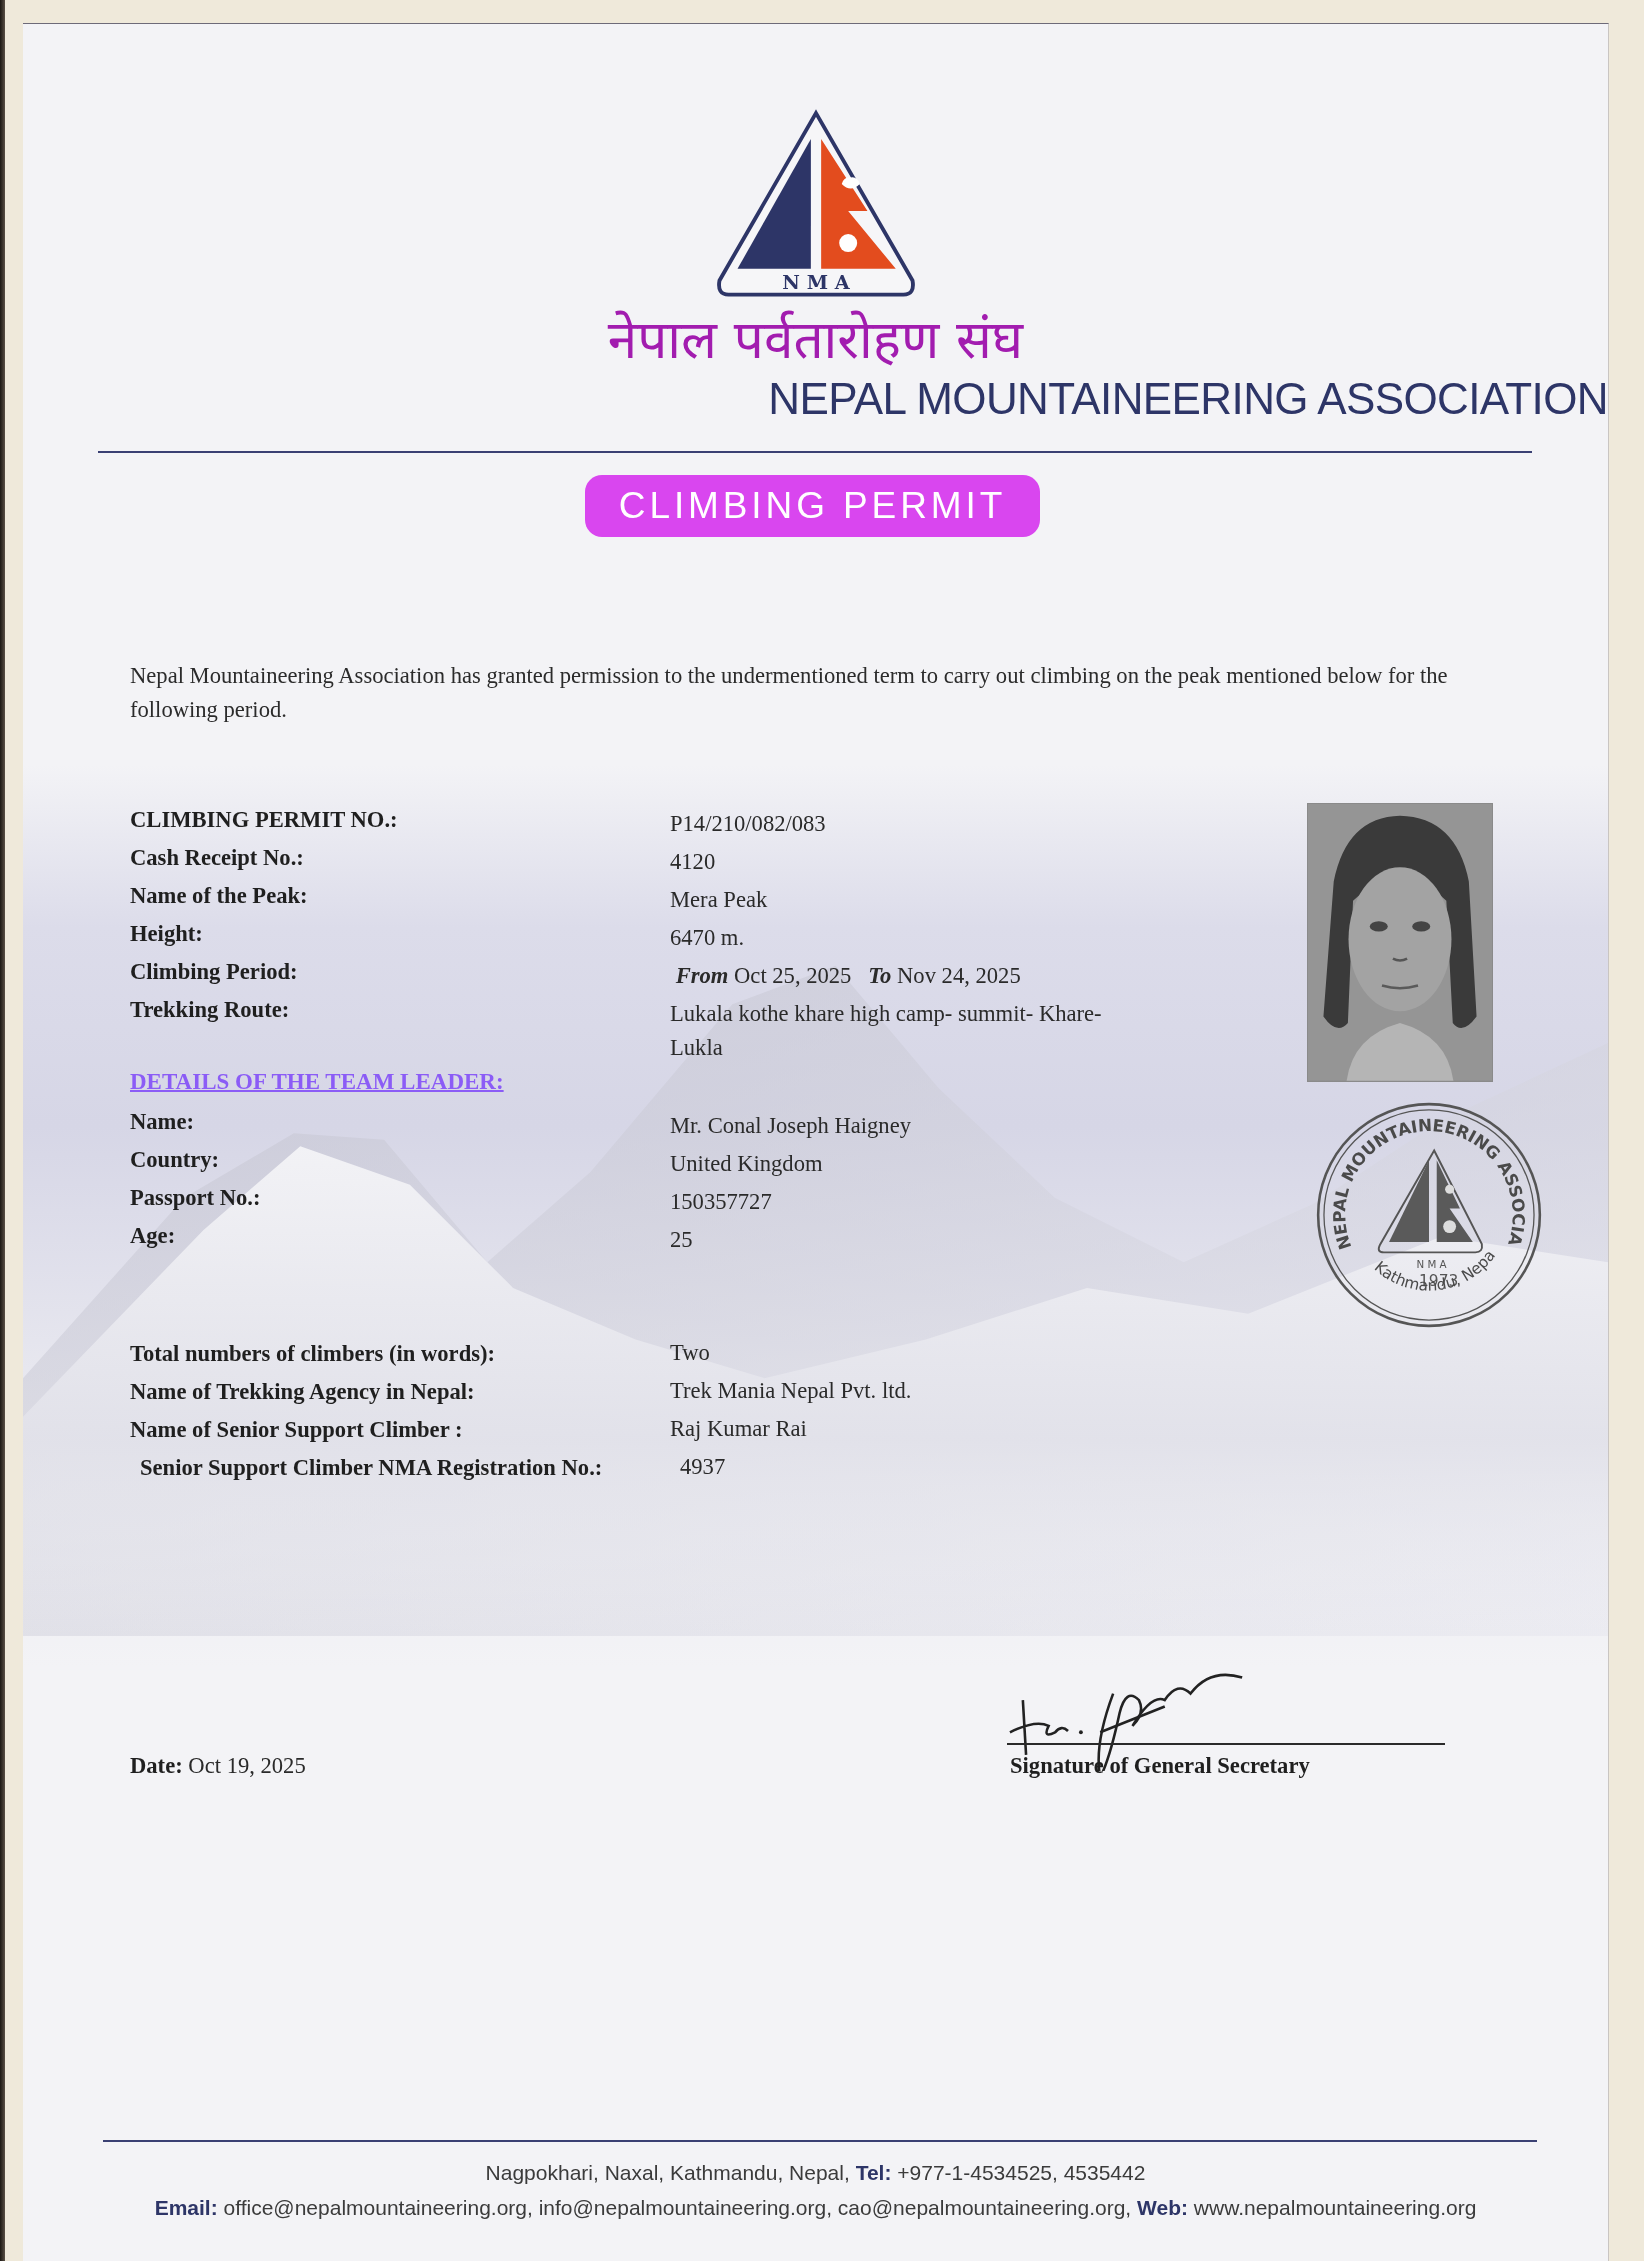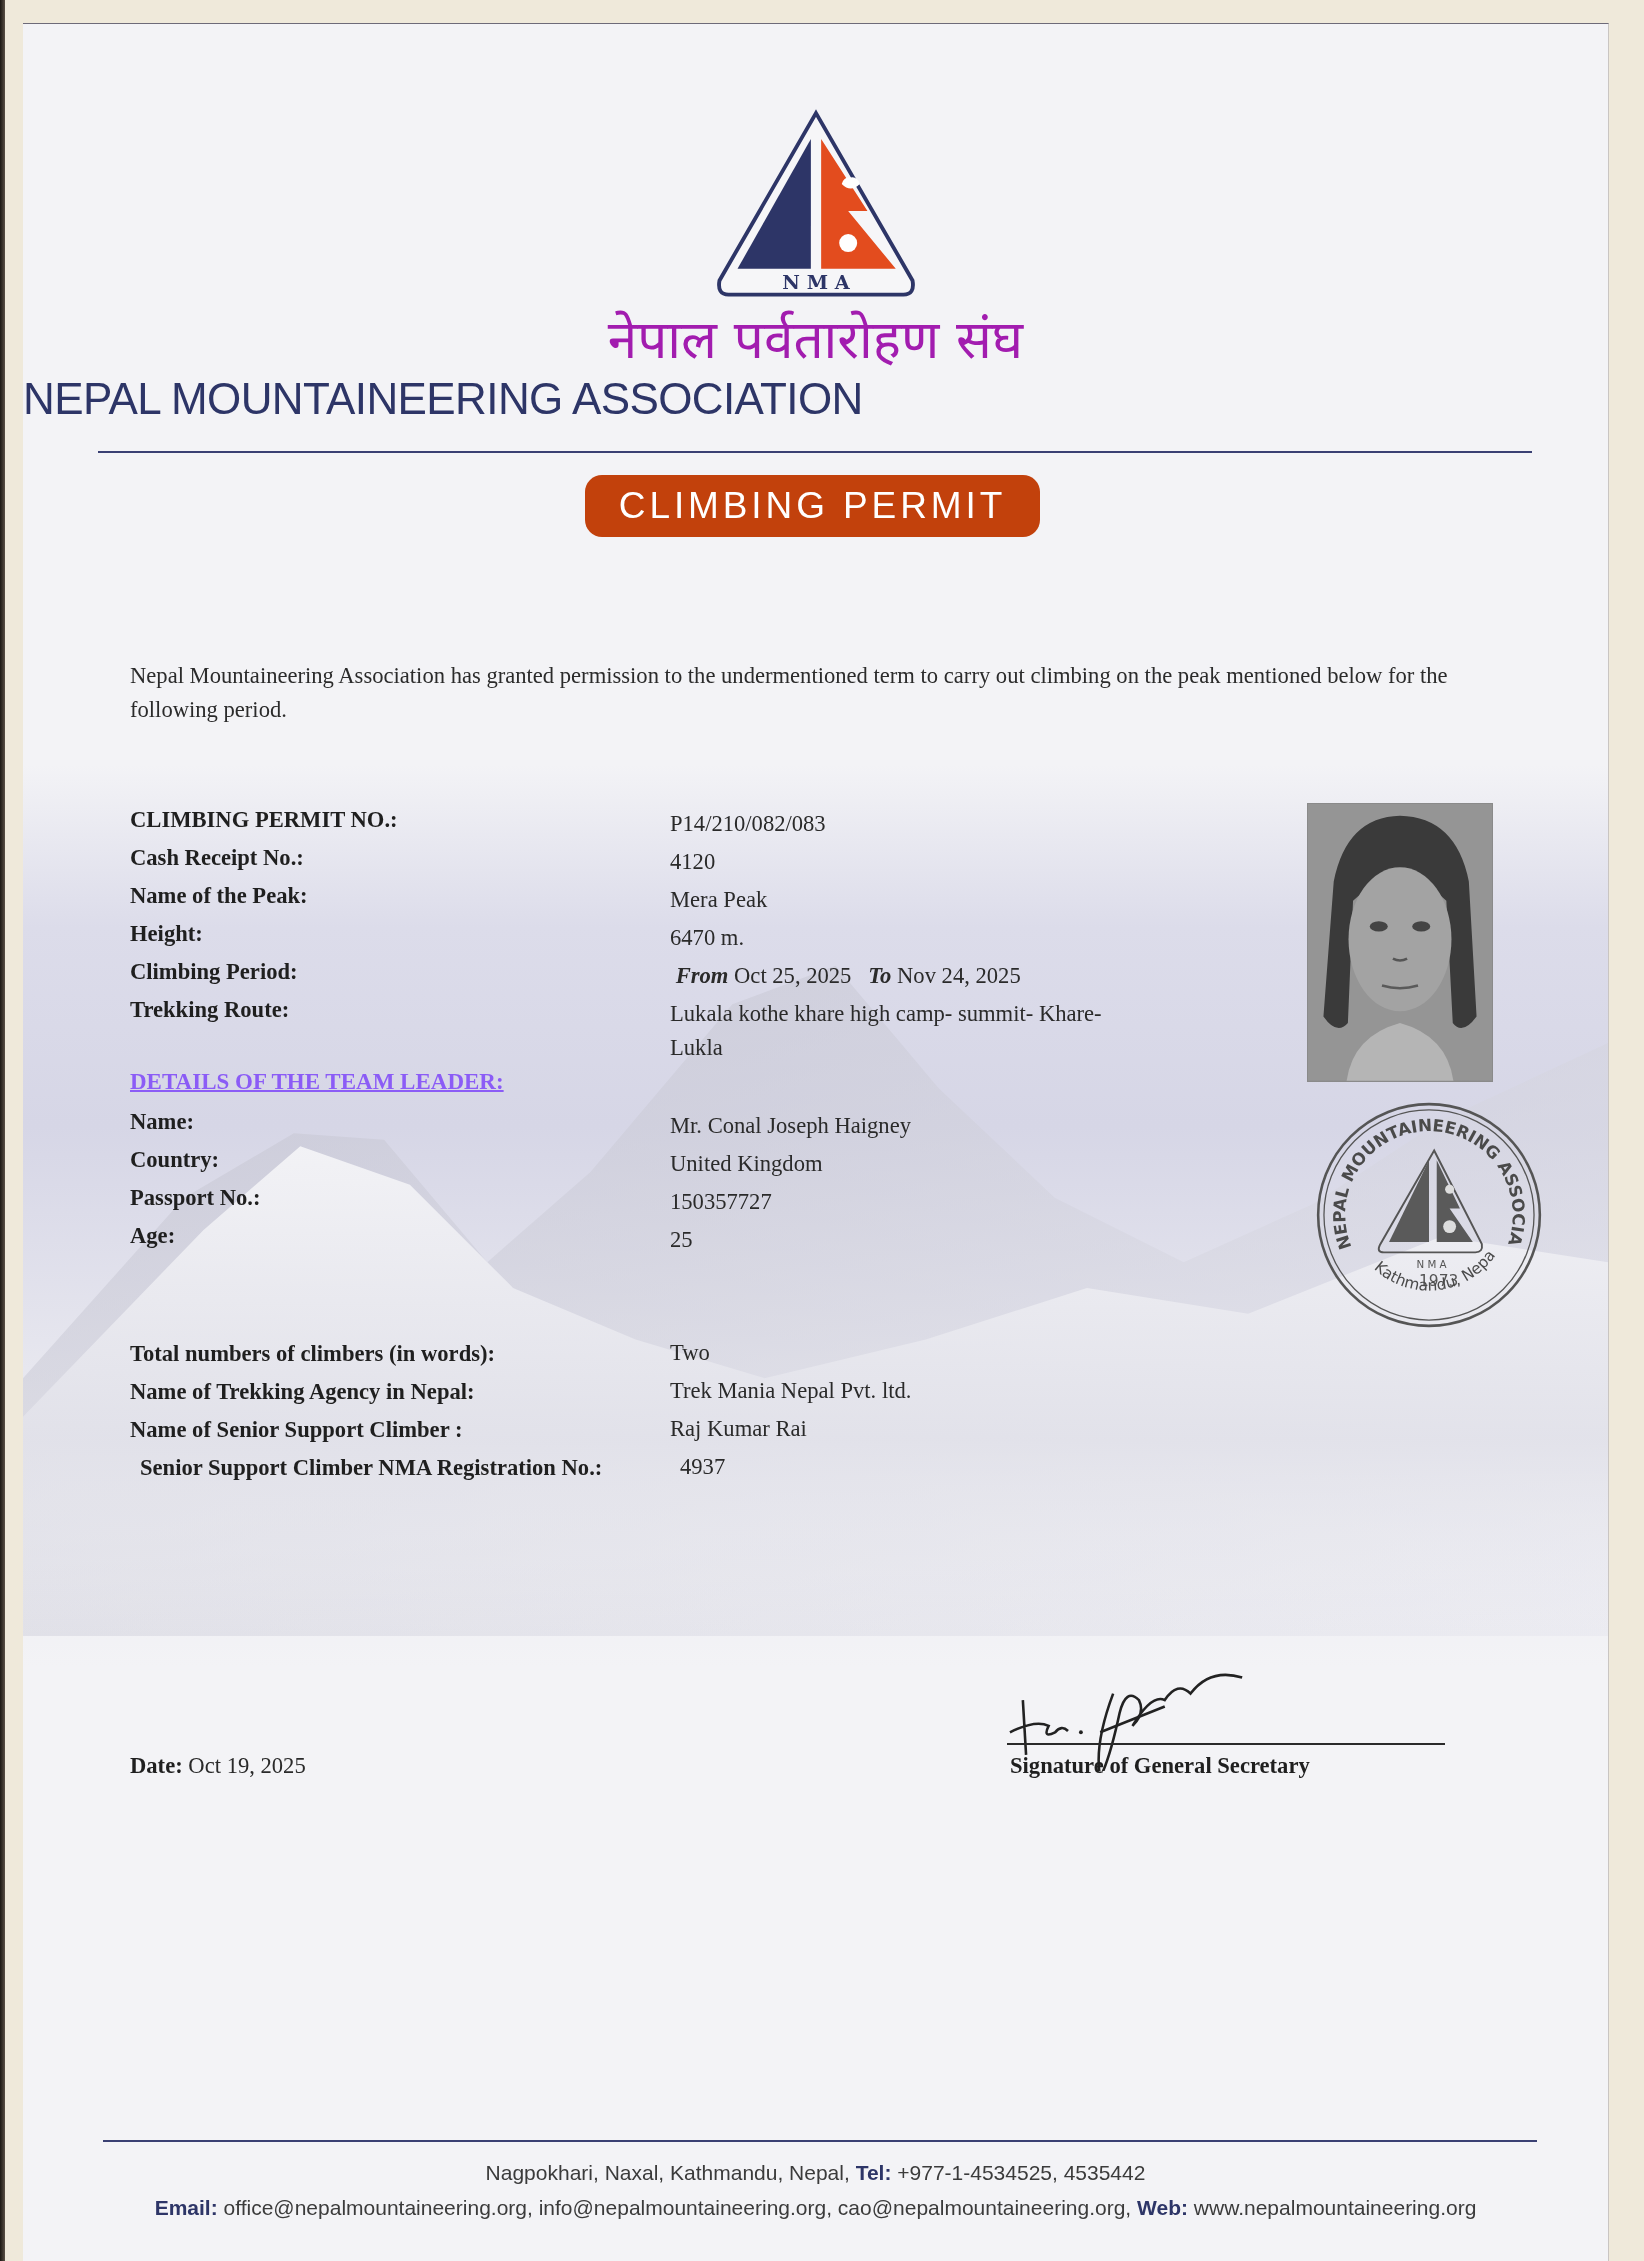--- a/index.html
+++ b/index.html
@@ -28,28 +28,28 @@
     }
     .bg-mountains { position: absolute; left: 0; top: 903px; width: 100%; height: 709px; }
 
     
     .logo { position: absolute; left: 690px; top: 84px; width: 206px; height: 193px; }
     .devanagari {
       position: absolute; left: 0; width: 1585px; top: 284px; text-align: center;
       font-family: "DejaVu Sans", sans-serif; font-size: 53px; color: #a21caf; line-height: 64px;
     }
     .org-name {
-      position: absolute; left: 0; width: 1585px; top: 348px; text-align: left;
+      position: absolute; left: 0; width: 1585px; top: 348px; text-align: right;
       font-family: "Liberation Sans", sans-serif; font-size: 44px; color: #2d3567;
       letter-spacing: -0.6px; line-height: 54px;
     }
     .head-rule { position: absolute; left: 75px; top: 427px; width: 1434px; height: 1.9px; background: #3a4073; }
     .permit-banner {
       position: absolute; left: 562px; top: 451px; width: 455px; height: 62px;
-      background: #c2410c; border-radius: 17px;
+      background: #d946ef; border-radius: 17px;
       display: flex; align-items: center; justify-content: center;
       font-family: "Liberation Sans", sans-serif; font-size: 37px; color: #ffffff;
       letter-spacing: 3.9px;
     }
 
     .intro {
       position: absolute; left: 107px; top: 635px; width: 1341px;
       font-size: 22.6px; color: #2b2b2b; line-height: 34px;
     }
 

